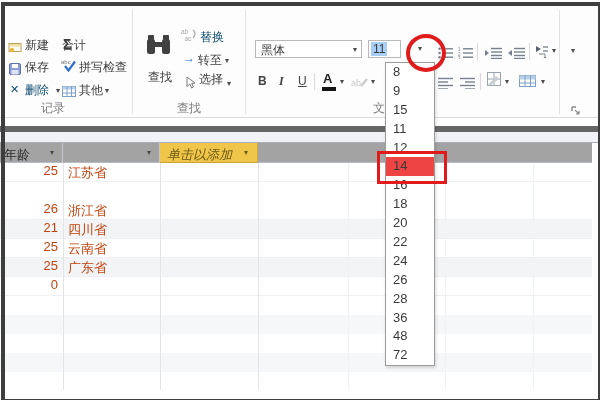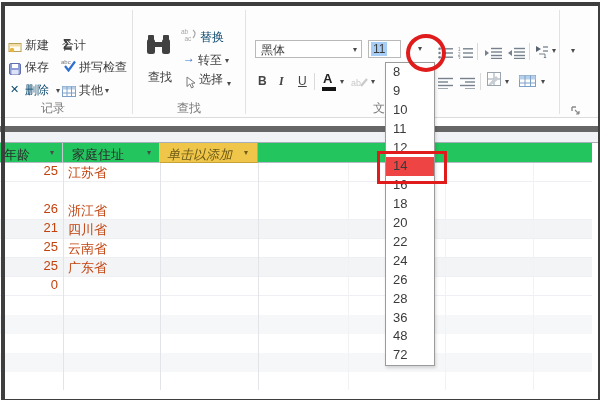--- a/index.html
+++ b/index.html
@@ -11,21 +11,21 @@
   .dis{color:#0c4a6e}
   .semi{color:#8f8f8f}
   .dd{font-size:8px;line-height:8px;color:#4a4a4a}
   .grp{font-size:12px;color:#7a7a7a;white-space:nowrap}
   .vsep{width:1px;top:10px;height:104px;background:#e2e2e2}
   .ssep{width:1px;height:17px;background:#dadada}
   .bold{font-weight:bold}
   .ital{font-style:italic;font-family:"Liberation Serif",serif}
   .und{text-decoration:underline}
   
-  .hcell{height:20px;box-sizing:border-box;background:#22c55e;border-bottom:1px solid #b6bcc6;border-right:1px solid #c5cad2;font-size:13px;color:#2d2d2d;line-height:19px}
+  .hcell{height:20px;box-sizing:border-box;background:#a3a3a3;border-bottom:1px solid #b6bcc6;border-right:1px solid #c5cad2;font-size:13px;color:#2d2d2d;line-height:19px}
   .row{height:19px;box-sizing:border-box;border-bottom:1px solid #edeff2}
   .rowalt{background:#f3f4f6}
   .age{display:inline-block;width:58px;text-align:right}
   .addr{position:absolute;left:68px;top:2px}
   .gline{width:1px;background:#e2e4e8}
   .gfaint{width:1px;background:#f0f2f4}
   
   .szlist{left:385px;top:62px;width:48px;background:#fff;border:1px solid #9b9b9b;z-index:30;box-shadow:1px 2px 3px rgba(0,0,0,.15)}
   .szitem{height:18.9px;line-height:18.9px;padding-left:7px;font-size:13px;color:#3a3a3a}
   .szitem.hl{background:#ef4444}
@@ -233,21 +233,20 @@
 
   <div class="a" style="left:0;top:126px;width:600px;height:6px;background:#666"></div>
   <div class="a" style="left:0;top:132px;width:600px;height:10px;background:#f0f2f5"></div>
   <div class="a" style="left:0;top:142px;width:600px;height:1px;background:#a8aeb8"></div>
 
   <div class="a hcell" style="left:0;top:143px;width:63px">
     <span class="a" style="left:4px;top:2px">年龄</span>
     <span class="a dd" style="left:50px;top:6px">▾</span>
   </div>
   <div class="a hcell" style="left:63px;top:143px;width:97px">
-    <span class="a" style="left:9px;top:2px">家庭住址</span>
     <span class="a dd" style="left:84px;top:6px">▾</span>
   </div>
   <div class="a hcell" style="left:160px;top:143px;width:98px;background:#efc54a;border-right:1px solid #cda93c;border-bottom:1px solid #c7a336">
     <span class="a ital" style="left:7px;top:2px;color:#6e5c17">单击以添加</span>
     <span class="a dd" style="left:84px;top:6px;color:#6e5c17">▾</span>
   </div>
   <div class="a hcell" style="left:258px;top:143px;width:334px;border-right:none"></div>
 
   <div class="a row t13" style="left:0;top:163px;width:592px;background:#fff">
     <span class="age">25</span>
@@ -279,21 +278,21 @@
   <div class="a gline" style="left:63px;top:163px;height:227px"></div>
   <div class="a gline" style="left:160px;top:163px;height:227px"></div>
   <div class="a gline" style="left:258px;top:163px;height:227px"></div>
   <div class="a gfaint" style="left:348px;top:163px;height:227px"></div>
   <div class="a gfaint" style="left:445px;top:163px;height:227px"></div>
   <div class="a gfaint" style="left:533px;top:163px;height:227px"></div>
 
   <div class="a szlist">
     <div class="szitem">8</div>
     <div class="szitem">9</div>
-    <div class="szitem">10</div>
+    <div class="szitem">15</div>
     <div class="szitem">11</div>
     <div class="szitem">12</div>
     <div class="szitem hl">14</div>
     <div class="szitem">16</div>
     <div class="szitem">18</div>
     <div class="szitem">20</div>
     <div class="szitem">22</div>
     <div class="szitem">24</div>
     <div class="szitem">26</div>
     <div class="szitem">28</div>

